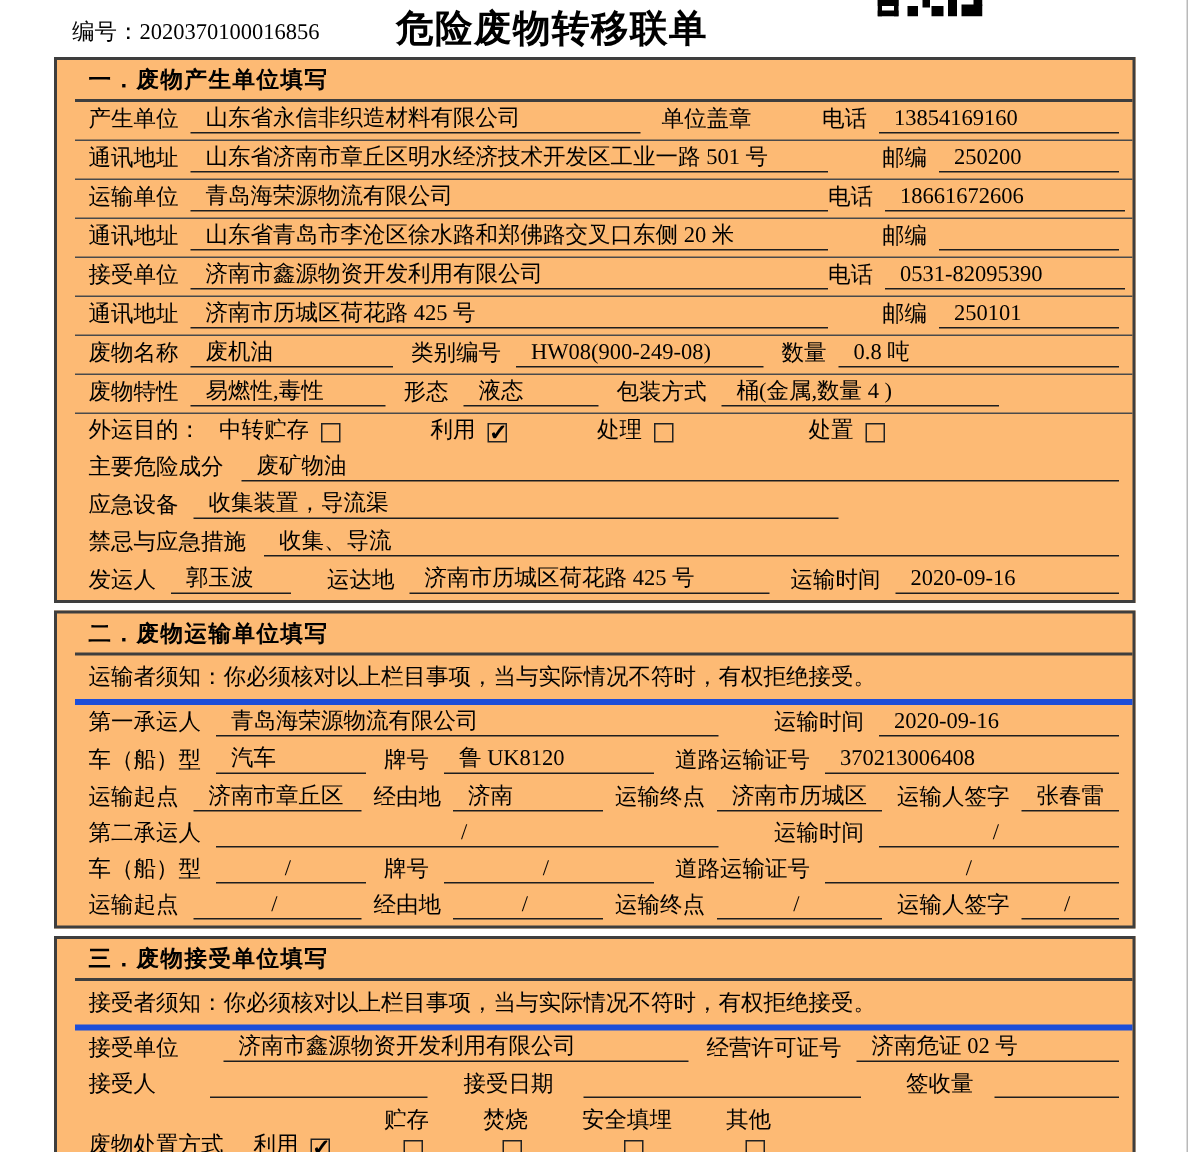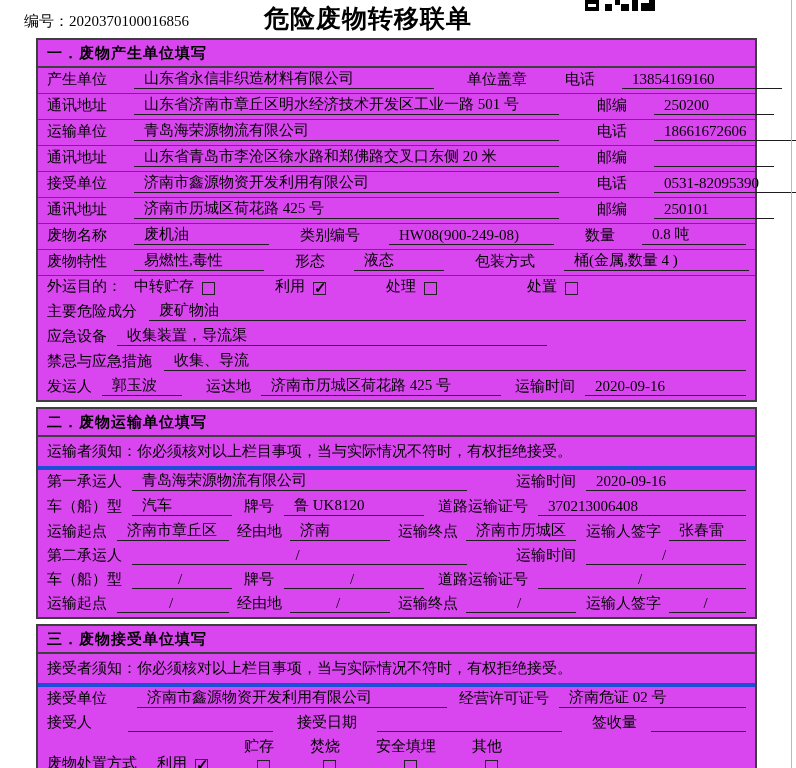--- a/index.html
+++ b/index.html
@@ -9,32 +9,32 @@
     color: #000;
     font-size: 15px;
     position: relative;
     overflow: hidden;
   }
   .page { position: relative; width: 796px; height: 768px; background: #fff; }
   .right-edge { position: absolute; top: 0; right: 4px; width: 1px; height: 100%; background: #b9b9b9; }
 
   
   .doc-header { position: relative; height: 38px; }
-  .serial { position: absolute; left: 24px; top: 12px; font-size: 15px; white-space: nowrap; }
+  .serial { position: absolute; left: 48px; top: 12px; font-size: 15px; white-space: nowrap; }
   .doc-title { position: absolute; left: 0; right: 60px; top: 2px; text-align: center;
                font-size: 25px; font-weight: bold; letter-spacing: 1px; }
   .qr-frag { position: absolute; left: 585px; top: 0; width: 70px; height: 11px; }
 
   
-  .box { margin: 0 39px 0 36px; border: 2px solid #3e3e3e; background: #d946ef; }
+  .box { margin: 0 39px 0 36px; border: 2px solid #3e3e3e; background: #fdba74; padding-left: 12px; }
   .box + .box { margin-top: 5px; }
   .sec-title { font-weight: bold; font-size: 15px; padding: 4px 9px 3px 9px;
                border-bottom: 2px solid #3e3e3e; letter-spacing: 1px; }
   .row { display: flex; align-items: flex-end; padding: 1px 9px 4px 9px; min-height: 24px; }
-  .row-b { border-bottom: 1px solid #4a4a4a; gap: 19px; }
+  .row-b { border-bottom: 1px solid #4a4a4a; }
   .notice { padding: 5px 9px; border-bottom: 4px solid #1d4ed8; min-height: 26px; }
   .lbl { white-space: nowrap; flex: 0 0 auto; }
   .f { border-bottom: 1px solid #1e1e1e; padding: 0 4px 0 10px; white-space: nowrap;
        flex: 0 0 auto; min-height: 18px; }
   .f.grow { flex: 1 1 auto; }
   .f.ctr { text-align: center; padding-left: 0; }
   .sp { flex: 1 1 auto; }
   .ml8 { margin-left: 8px; } .ml10 { margin-left: 10px; } .ml12 { margin-left: 12px; }
   .ml14 { margin-left: 14px; } .ml20 { margin-left: 20px; } .ml24 { margin-left: 24px; }
   .ml30 { margin-left: 30px; } .ml36 { margin-left: 36px; flex-direction: column; } .ml60 { margin-left: 60px; }

